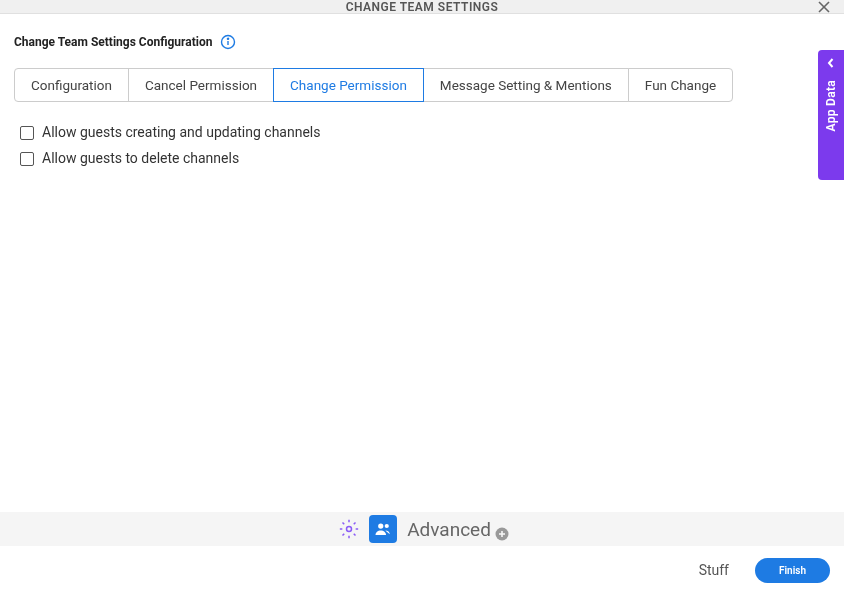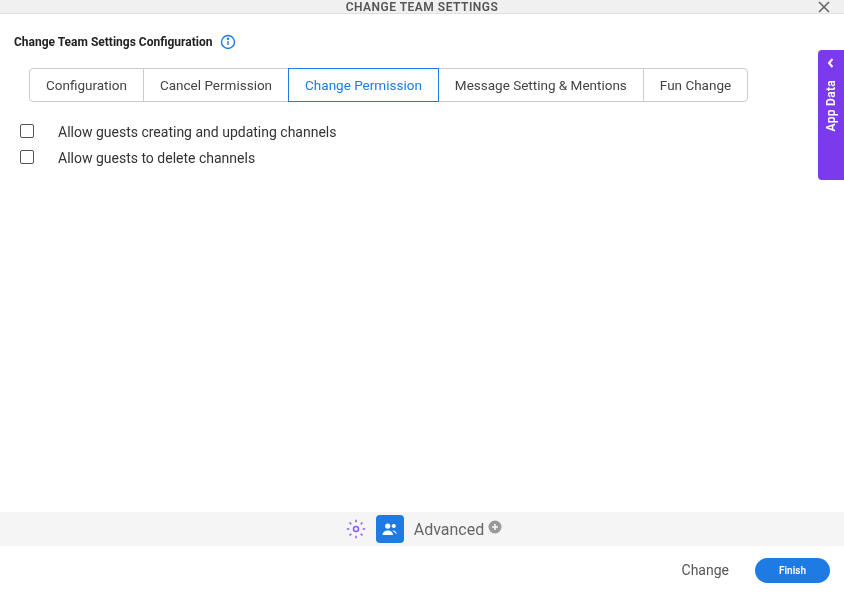--- a/index.html
+++ b/index.html
@@ -72,36 +72,36 @@
     .tab {
       padding: 8px 16px;
       font-size: 13.5px;
       color: #444;
       border: 1px solid #ccc;
       margin-left: -1px;
       cursor: pointer;
       background: #fff;
     }
     .tab:first-child {
-      margin-left: 15px;
+      margin-left: 0;
       border-radius: 4px 0 0 4px;
     }
     .tab:last-child {
       border-radius: 0 4px 4px 0;
     }
     .tab.active {
       border-color: #1e7be3;
       color: #1e7be3;
       position: relative;
       z-index: 1;
     }
     .checkbox-row {
       display: flex;
-      align-items: flex-start;
-      gap: 24px;
+      align-items: flex-end;
+      gap: 8px;
       margin-bottom: 10px;
       padding-left: 6px;
     }
     .checkbox {
       width: 14px;
       height: 14px;
       border: 1.5px solid #555;
       border-radius: 2px;
       cursor: pointer;
       flex-shrink: 0;
@@ -132,25 +132,25 @@
       cursor: pointer;
     }
     .toolbar-icon.gear {
       color: #8b5cf6;
     }
     .toolbar-icon.people {
       background: #1e7be3;
       color: #fff;
     }
     .advanced-label {
-      font-size: 16px;
+      font-size: 19px;
       color: #666;
       margin-left: 4px;
       display: flex;
-      align-items: flex-start;
+      align-items: flex-end;
       gap: 4px;
     }
     .plus-circle {
       width: 14px;
       height: 14px;
       color: #999;
     }
     .footer {
       position: absolute;
       bottom: 0;
@@ -280,21 +280,21 @@
     <span>Advanced</span>
     <svg class="plus-circle" width="14" height="14" viewBox="0 0 14 14" fill="currentColor">
       <circle cx="7" cy="7" r="6.5"></circle>
       <line x1="7" y1="4" x2="7" y2="10" stroke="#f5f5f5" stroke-width="1.6"></line>
       <line x1="4" y1="7" x2="10" y2="7" stroke="#f5f5f5" stroke-width="1.6"></line>
     </svg>
   </div>
 </div>
 
 <div class="footer">
-  <span class="btn-text">Change</span>
+  <span class="btn-text">Stuff</span>
   <span class="btn-primary">Finish</span>
 </div>
 
 <div class="side-panel">
   <svg class="side-chevron" width="10" height="10" viewBox="0 0 10 10" fill="none" stroke="#fff" stroke-width="2">
     <polyline points="6.5,1 3,5 6.5,9"></polyline>
   </svg>
   <span class="side-text">App Data</span>
 </div>
 

